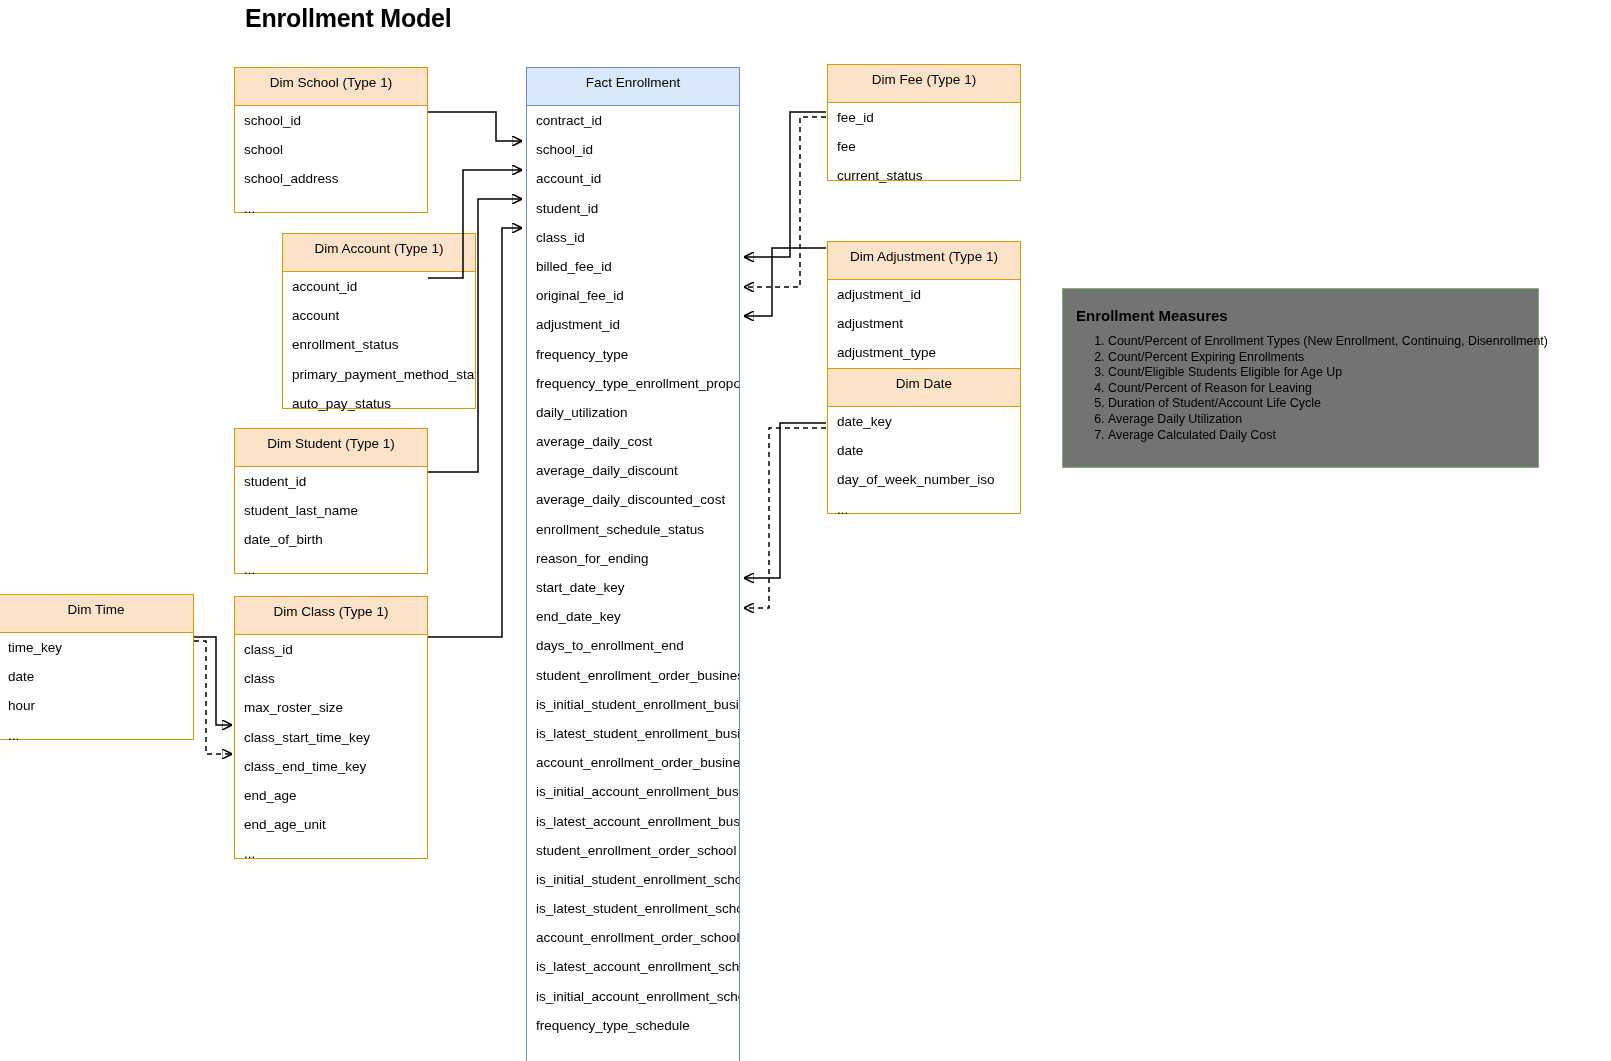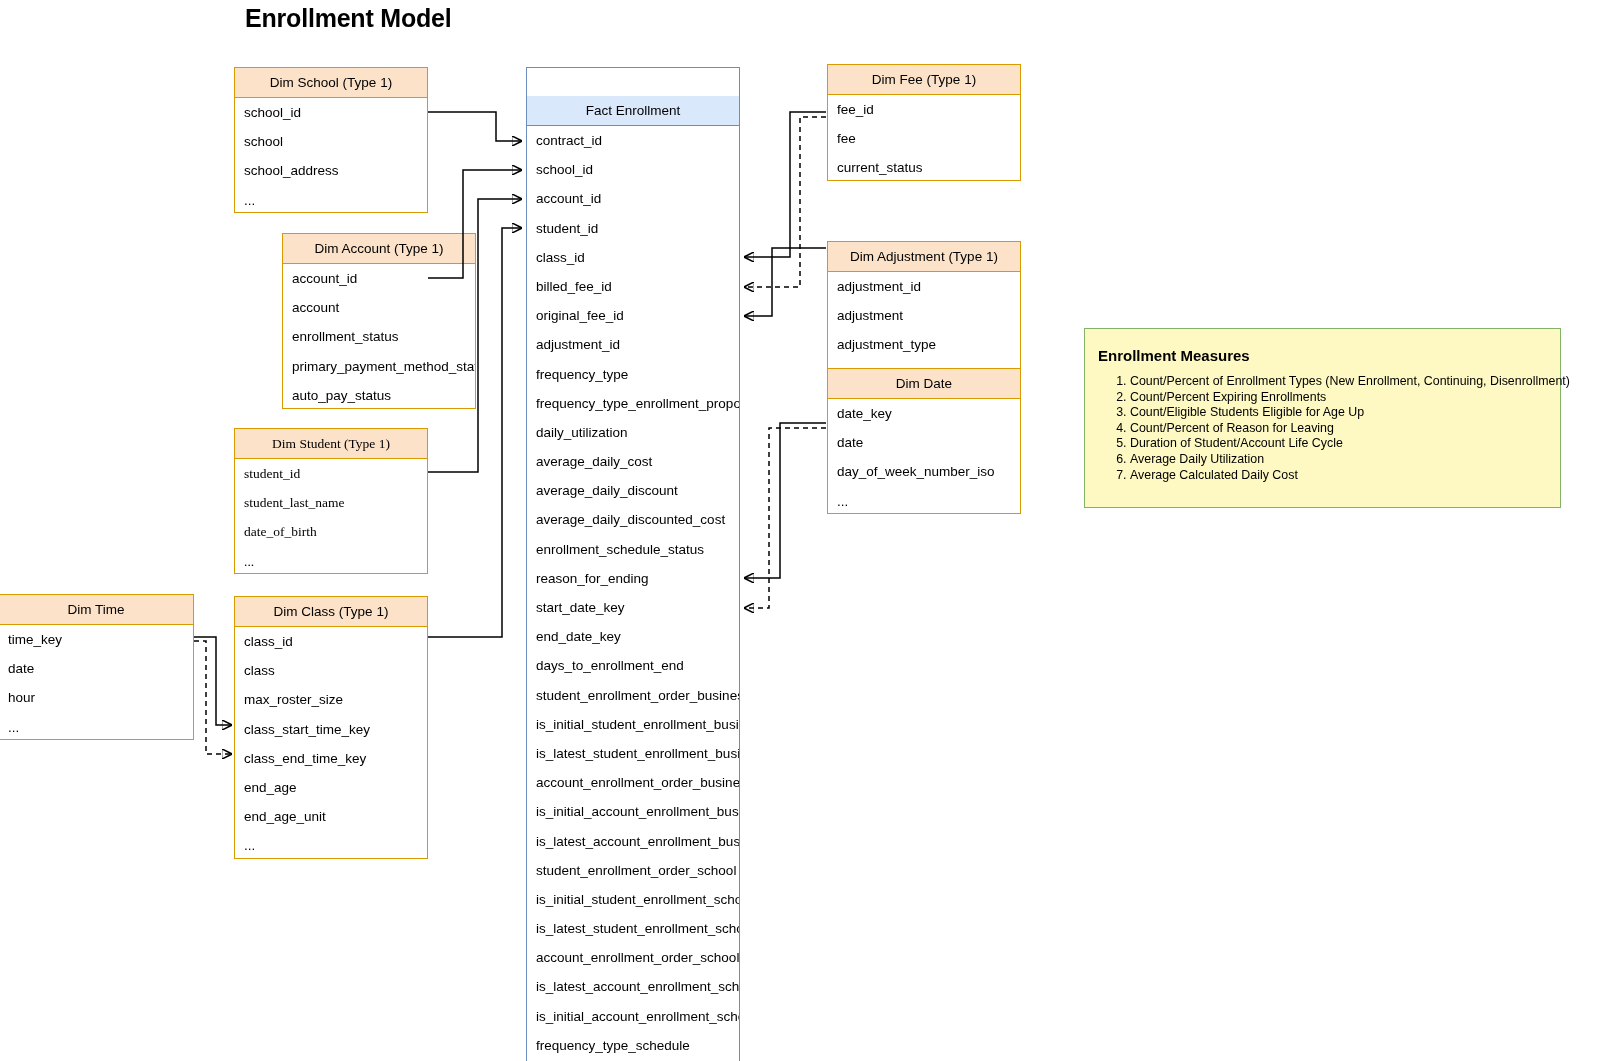--- a/index.html
+++ b/index.html
@@ -12,48 +12,48 @@
 
   
   #page-title{
     position:absolute;left:245px;top:4px;
     font-size:25px;font-weight:bold;letter-spacing:-0.2px;
   }
 
   
   .entity{position:absolute;box-sizing:border-box;background:#ffffff;}
   .entity .hdr{
-    box-sizing:border-box;width:100%;height:30px;line-height:29px;
+    box-sizing:border-box;width:100%;height:38px;line-height:29px;
     text-align:center;font-size:13.5px;
   }
   .entity .field{
     box-sizing:border-box;width:100%;height:29.2px;line-height:29.2px;
     padding-left:9px;font-size:13.5px;white-space:nowrap;overflow:hidden;
   }
   
   .dim{border:1.6px solid #d79b00;}
   .dim .hdr{background:#fbe2c8;border-bottom:1.6px solid #d79b00;}
   
   .fact{border:1.4px solid #6c8ebf;}
-  .fact .hdr{background:#dae8fc;border-bottom:1.4px solid #6c8ebf;margin-top:28px;}
+  .fact .hdr{background:#dae8fc;border-bottom:1.4px solid #6c8ebf;}
 
   
   #later-panel{
     position:absolute;left:1062px;top:64px;width:388px;height:198px;
     box-sizing:border-box;background:#f5f5f5;border:1.4px solid #666666;
     border-radius:14px;
   }
   #later-panel .ttl{
     text-align:center;margin-top:14px;font-size:14px;font-weight:bold;
   }
 
   
   #measures-panel{
-    position:absolute;left:1084px;top:288px;width:477px;height:180px;
-    box-sizing:border-box;background:#fef9c3;border:1.4px solid #82b366;margin-top:40px;
+    position:absolute;left:1062px;top:288px;width:477px;height:180px;
+    box-sizing:border-box;background:#737373;border:1.4px solid #82b366;
   }
   #measures-panel .ttl{
     margin:18px 0 0 13px;font-size:15px;font-weight:bold;
   }
   #measures-panel ol{
     margin:10px 0 0 0;padding-left:45px;font-size:12.4px;line-height:15.6px;
   }
   #measures-panel li{white-space:nowrap;}
 
   
@@ -79,21 +79,21 @@
 
   <div class="entity dim" style="left:234px;top:233px;width:194px;height:176px;margin-left:48px;">
     <div class="hdr">Dim Account (Type 1)</div>
     <div class="field">account_id</div>
     <div class="field">account</div>
     <div class="field">enrollment_status</div>
     <div class="field">primary_payment_method_status</div>
     <div class="field">auto_pay_status</div>
   </div>
 
-  <div class="entity dim" style="left:234px;top:428px;width:194px;height:146px;font-family:Liberation Serif, serif;">
+  <div class="entity dim" style="left:234px;top:428px;width:194px;height:146px;">
     <div class="hdr">Dim Student (Type 1)</div>
     <div class="field">student_id</div>
     <div class="field">student_last_name</div>
     <div class="field">date_of_birth</div>
     <div class="field">...</div>
   </div>
 
   <div class="entity dim" style="left:-2px;top:594px;width:196px;height:146px;">
     <div class="hdr">Dim Time</div>
     <div class="field">time_key</div>

